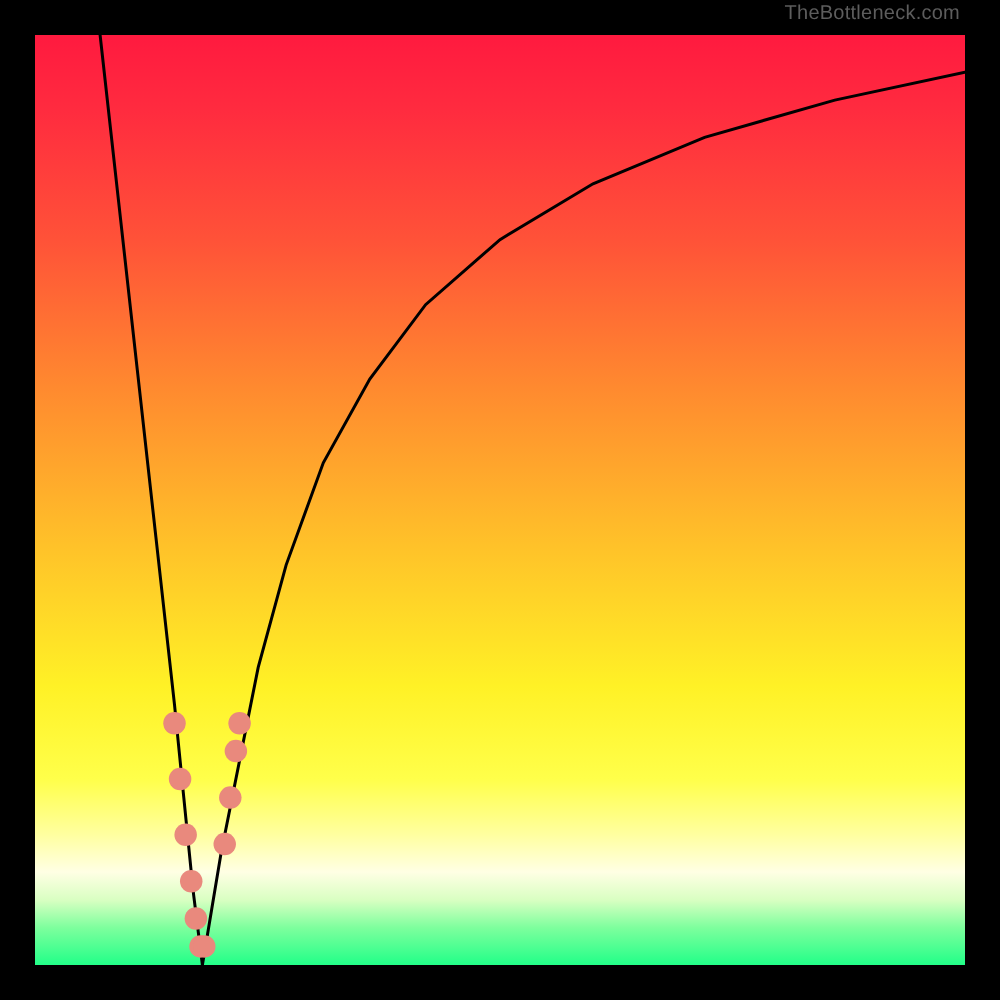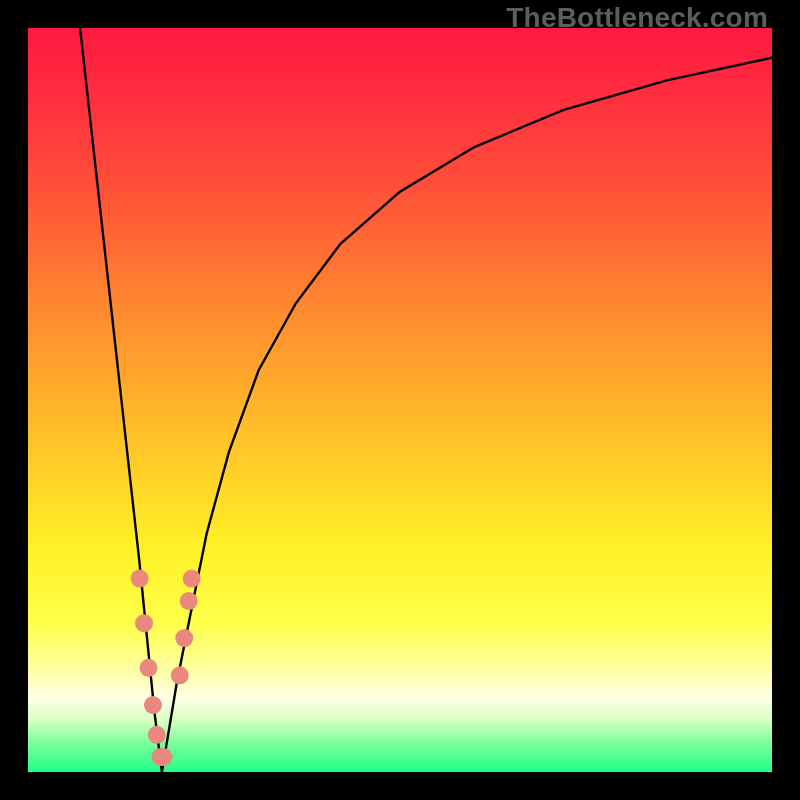--- a/index.html
+++ b/index.html
@@ -27,22 +27,22 @@
   }
   .gradient-bg {
     position: absolute;
     inset: 0;
   }
   .watermark {
     position: absolute;
     top: 2px;
     right: 32px;
     color: #5d5d5d;
-    font-size: 28px;
-    font-weight: 700;
+    font-size: 16px;
+    font-weight: 400;
     letter-spacing: 0.2px;
   }
   svg.curve {
     position: absolute;
     inset: 0;
   }
 </style>
 </head>
 <body>
 

